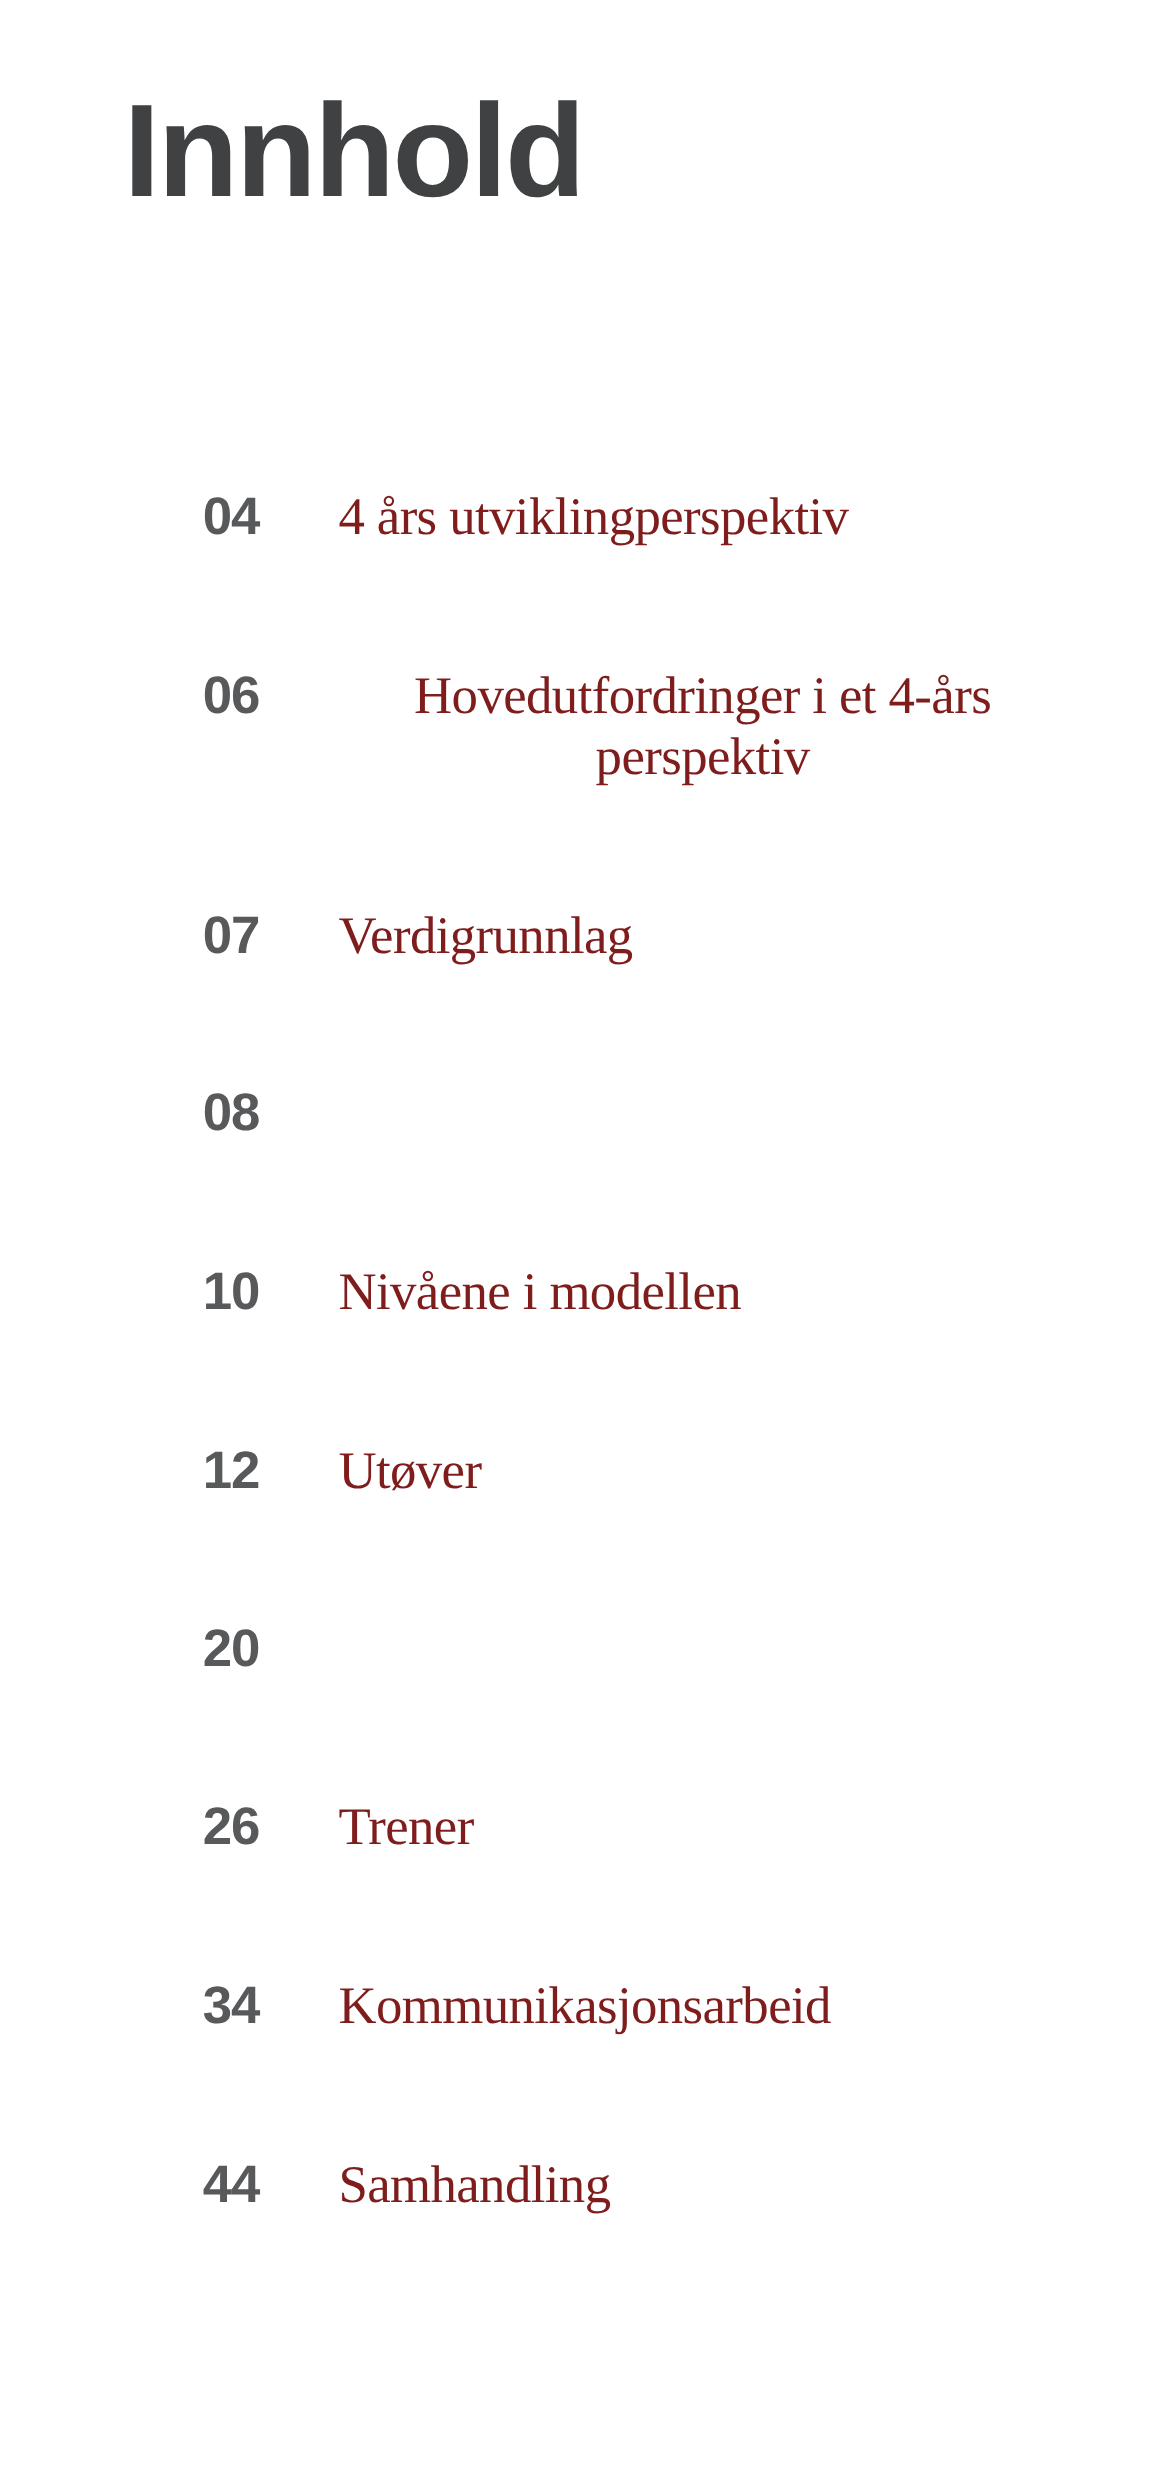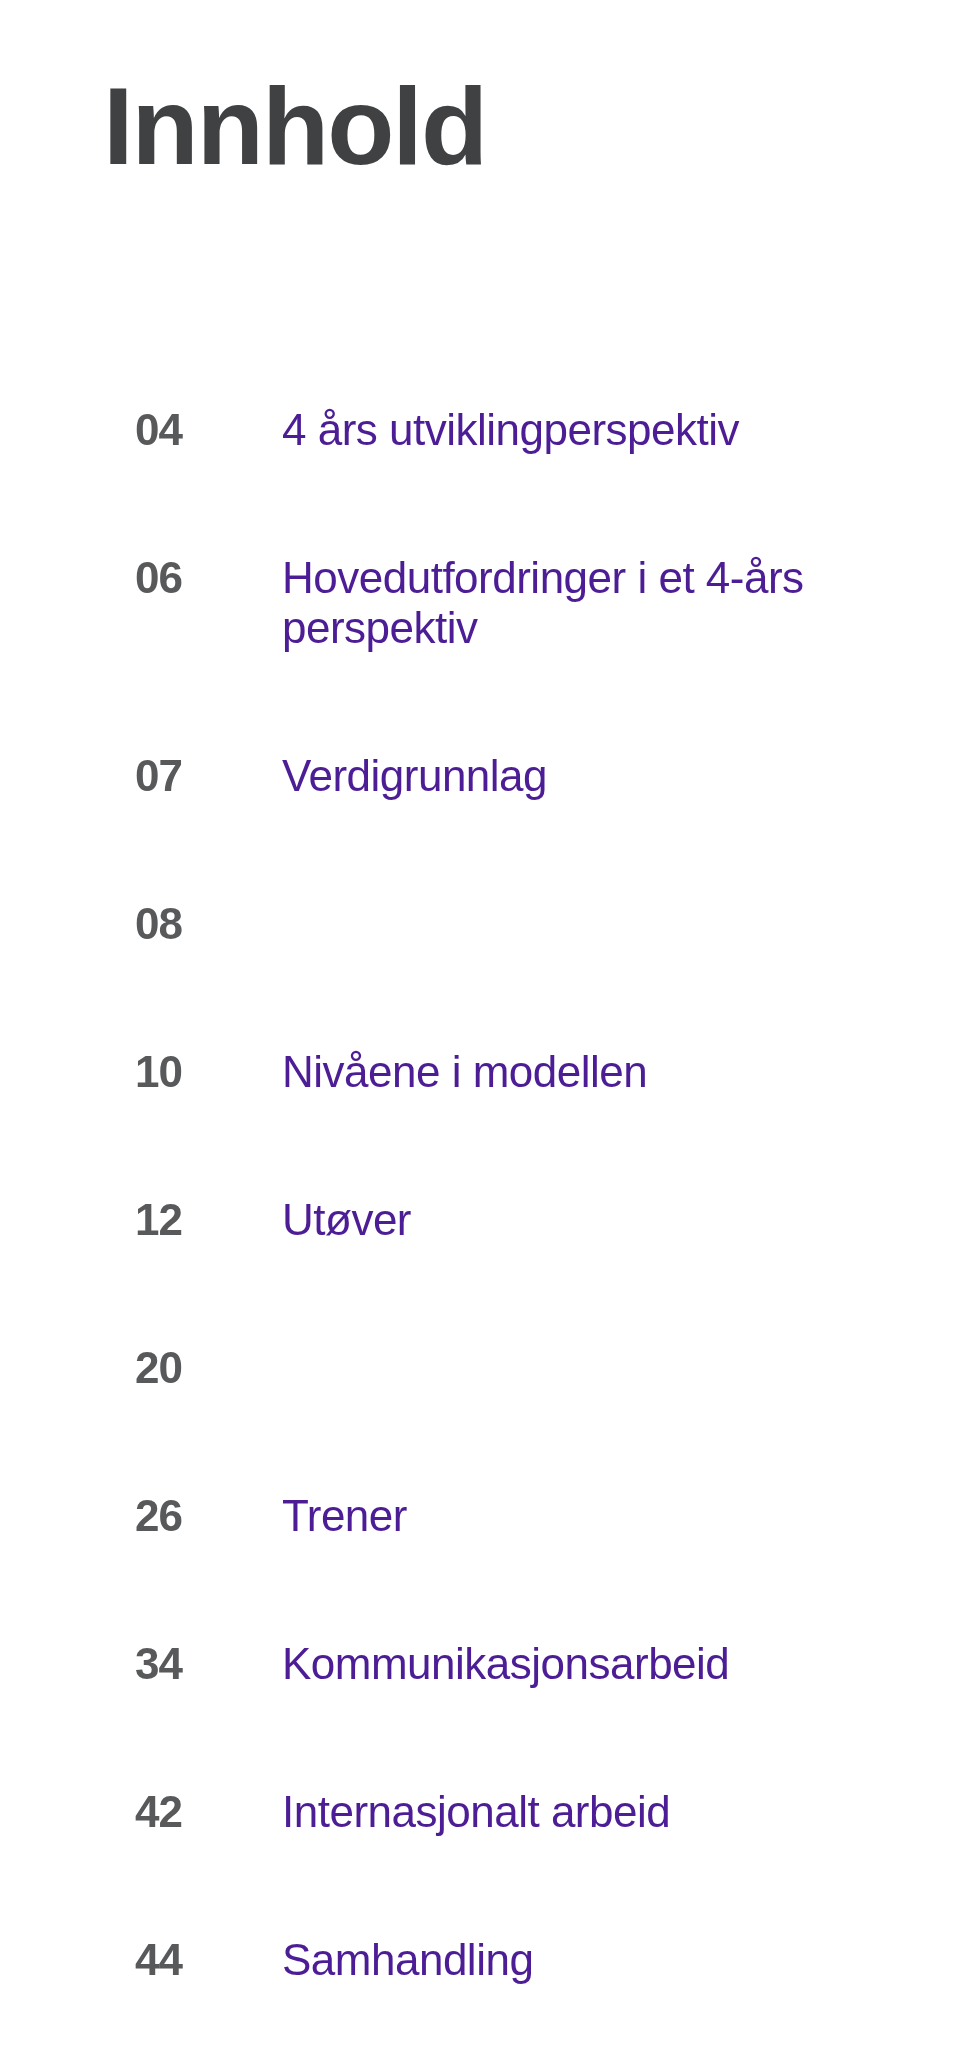--- a/index.html
+++ b/index.html
@@ -18,39 +18,41 @@
     .page-title {
       font-size: 110px;
       font-weight: 700;
       color: #404142;
       letter-spacing: -2px;
       margin-bottom: 200px;
       margin-top: 0;
     }
     .toc-list {
       list-style: none;
+      text-align: center;
     }
     .toc-item {
       display: flex;
       align-items: baseline;
       margin-bottom: 66px;
     }
     .page-number {
       font-size: 44px;
       font-weight: 600;
       color: #58595b;
       width: 115px;
       flex-shrink: 0;
       letter-spacing: -1px;
     }
     .entry-title {
       font-size: 44px;
       font-weight: 400;
-      color: #4c1d95;
+      color: #7f1d1d;
       letter-spacing: -0.5px;
+      font-family: Liberation Serif, serif;
     }
   </style>
 </head>
 <body>
 
 <h1 class="page-title">Innhold</h1>
 
 <ul class="toc-list">
   <li class="toc-item">
     <span class="page-number">04</span>
@@ -80,20 +82,16 @@
   </li>
   <li class="toc-item">
     <span class="page-number">26</span>
     <span class="entry-title">Trener</span>
   </li>
   <li class="toc-item">
     <span class="page-number">34</span>
     <span class="entry-title">Kommunikasjonsarbeid</span>
   </li>
   <li class="toc-item">
-    <span class="page-number">42</span>
-    <span class="entry-title">Internasjonalt arbeid</span>
-  </li>
-  <li class="toc-item">
     <span class="page-number">44</span>
     <span class="entry-title">Samhandling</span>
   </li>
 </ul>
 
 </body></html>

